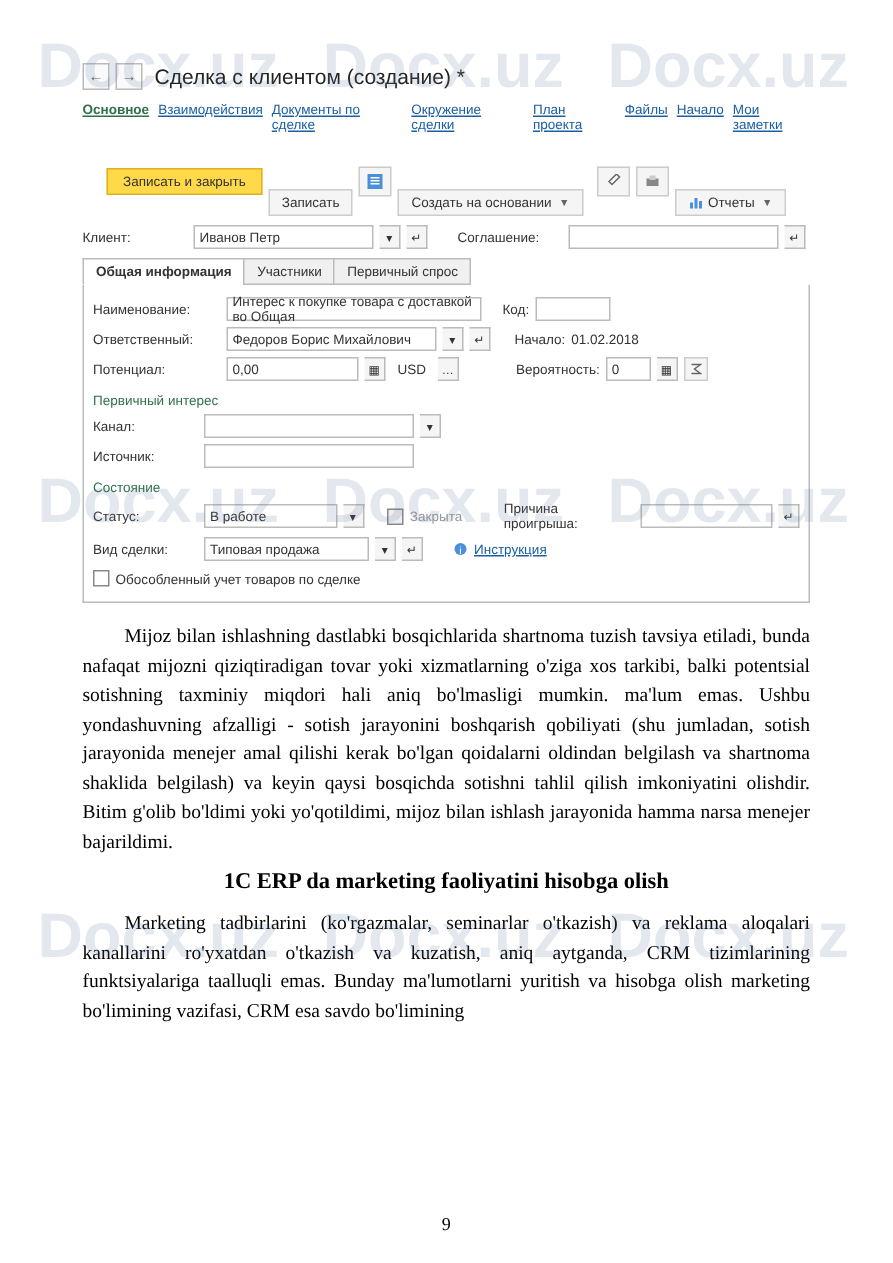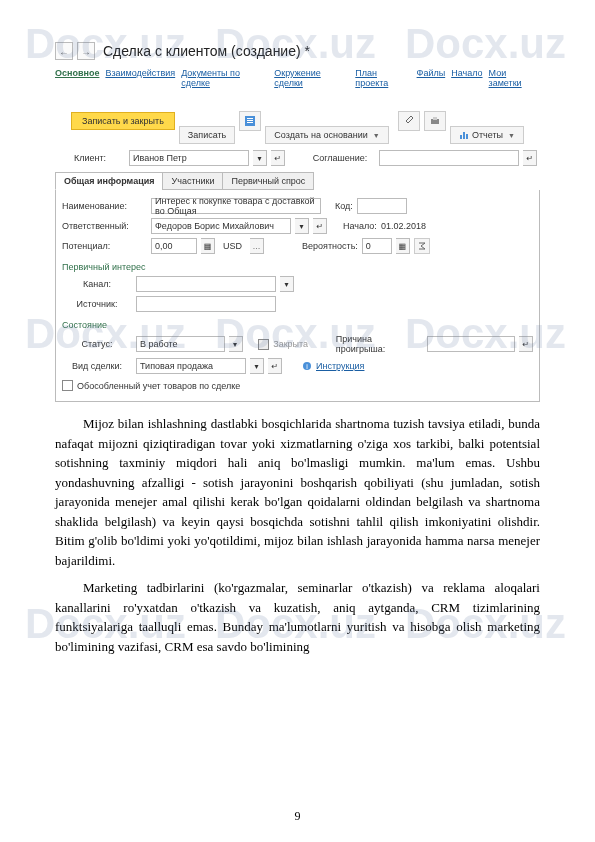--- a/index.html
+++ b/index.html
@@ -105,21 +105,21 @@
   .sp { flex: 1; }
   .chev { font-size: 7px; color: #666; margin-left: 2px; }
 
   .form-row {
     display: flex;
     align-items: center;
     gap: 4px;
     padding: 2px 0;
     font-size: 9px;
   }
-  .lbl { color: #333; min-width: 70px; text-align: center; }
+  .lbl { color: #333; min-width: 70px; }
   .lbl-long { color: #333; min-width: 85px; }
   .fld {
     border: 1px solid #bbb;
     height: 16px;
     padding: 1px 3px;
     background: #fff;
     font-size: 9px;
     display: inline-flex;
     align-items: center;
   }
@@ -308,21 +308,21 @@
         <span class="lbl-long">Ответственный:</span>
         <span class="fld" style="width:140px">Федоров Борис Михайлович</span>
         <span class="dot-btn">▾</span>
         <span class="dot-btn">↵</span>
         <span style="width:8px"></span>
         <span>Начало:</span>
         <span>01.02.2018</span>
       </div>
       <div class="form-row">
         <span class="lbl-long">Потенциал:</span>
-        <span class="fld" style="width:46px;text-align:left">0,00</span>
+        <span class="fld" style="width:88px;text-align:left">0,00</span>
         <span class="dot-btn">▦</span>
         <span style="margin:0 4px">USD</span>
         <span class="dot-btn">…</span>
         <span style="width:30px"></span>
         <span>Вероятность:</span>
         <span class="fld" style="width:30px;text-align:right">0</span>
         <span class="dot-btn">▦</span>
         <span class="btn-icon" style="width:16px;height:16px">
           <svg width="8" height="8">
               <path d="M1 1 H7 L3 4 L7 7 H1" fill="none" stroke="#666"></path>
@@ -368,17 +368,18 @@
       </div>
 
       <div class="checkbox-row">
         <span class="cb"></span>
         <span>Обособленный учет товаров по сделке</span>
       </div>
     </div>
   </div>
 
   <p class="para">Mijoz bilan ishlashning dastlabki bosqichlarida shartnoma tuzish tavsiya etiladi, bunda nafaqat mijozni qiziqtiradigan tovar yoki xizmatlarning o'ziga xos tarkibi, balki potentsial sotishning taxminiy miqdori hali aniq bo'lmasligi mumkin. ma'lum emas. Ushbu yondashuvning afzalligi - sotish jarayonini boshqarish qobiliyati (shu jumladan, sotish jarayonida menejer amal qilishi kerak bo'lgan qoidalarni oldindan belgilash va shartnoma shaklida belgilash) va keyin qaysi bosqichda sotishni tahlil qilish imkoniyatini olishdir. Bitim g'olib bo'ldimi yoki yo'qotildimi, mijoz bilan ishlash jarayonida hamma narsa menejer bajarildimi.</p>
+  <div class="heading">1C ERP da marketing faoliyatini hisobga olish</div>
   <p class="para">Marketing tadbirlarini (ko'rgazmalar, seminarlar o'tkazish) va reklama aloqalari kanallarini ro'yxatdan o'tkazish va kuzatish, aniq aytganda, CRM tizimlarining funktsiyalariga taalluqli emas. Bunday ma'lumotlarni yuritish va hisobga olish marketing bo'limining vazifasi, CRM esa savdo bo'limining</p>
 
 </div>
 
 <div class="pagenum">9</div>
 
 </body></html>

